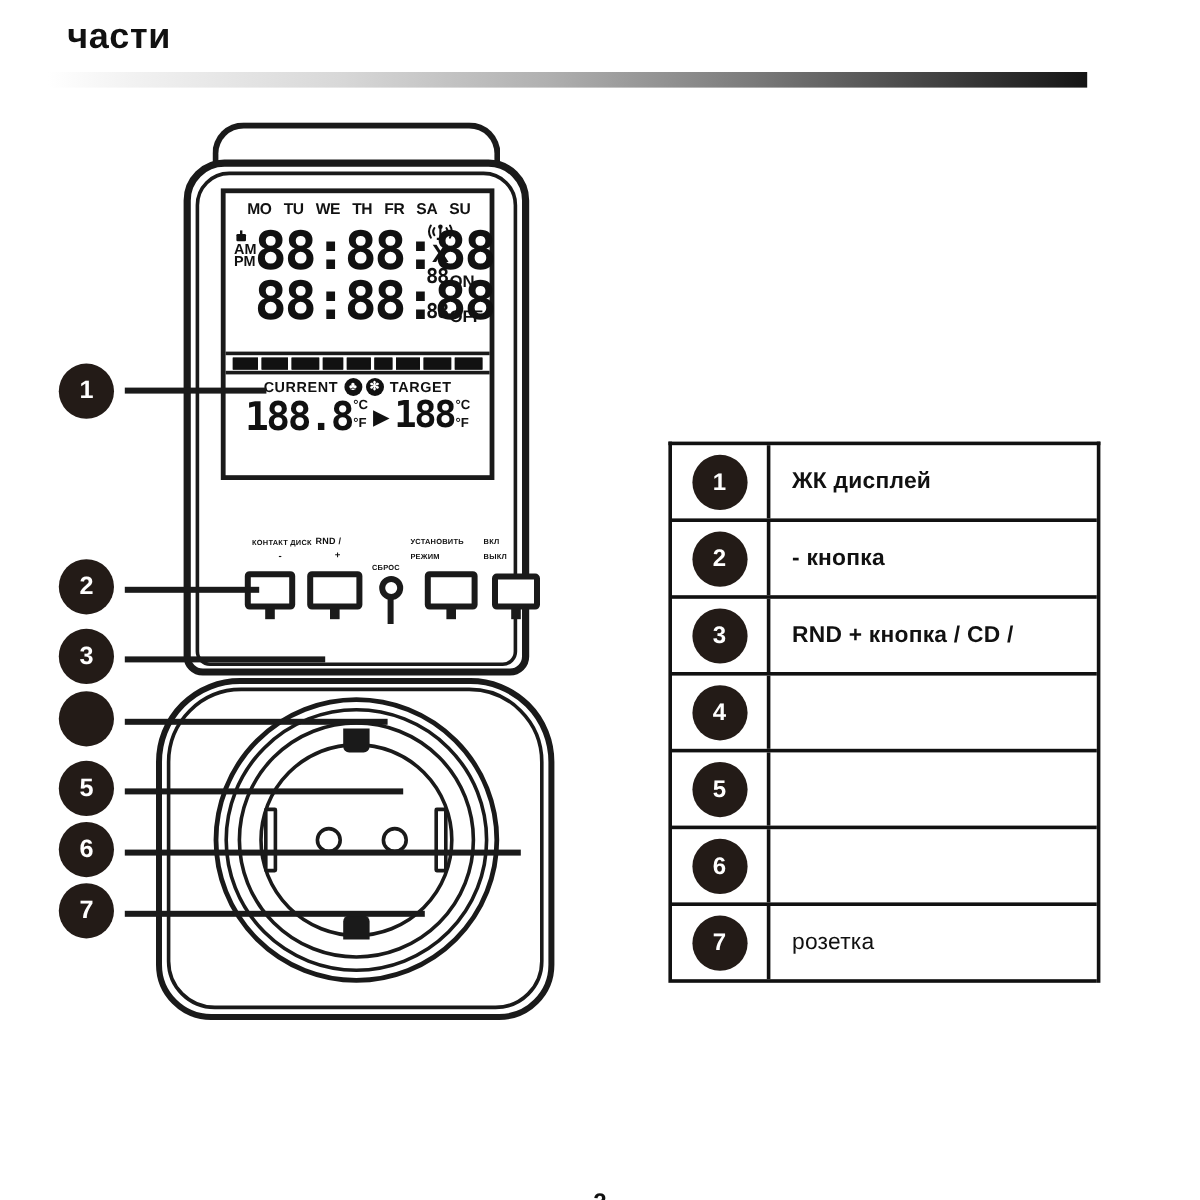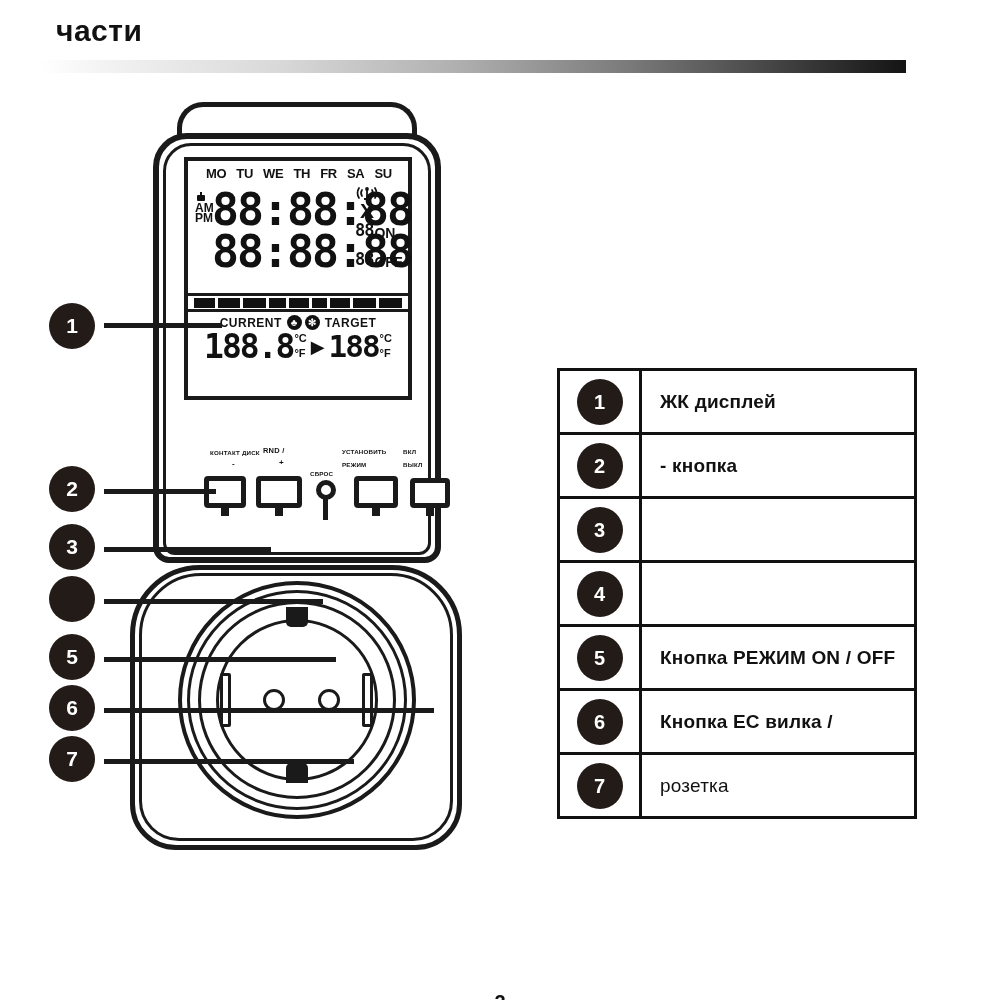--- a/index.html
+++ b/index.html
@@ -678,37 +678,36 @@
   <div class="legend-row">
     <div class="legend-num-cell">
       <div class="legend-bubble">2</div>
     </div>
     <div class="legend-text">- кнопка</div>
   </div>
   <div class="legend-row">
     <div class="legend-num-cell">
       <div class="legend-bubble">3</div>
     </div>
+    <div class="legend-text">RND + кнопка / CD /</div>
   </div>
   <div class="legend-row">
     <div class="legend-num-cell">
       <div class="legend-bubble">4</div>
     </div>
   </div>
   <div class="legend-row">
     <div class="legend-num-cell">
       <div class="legend-bubble">5</div>
     </div>
-    <div class="legend-text">Кнопка РЕЖИМ ON / OFF</div>
   </div>
   <div class="legend-row">
     <div class="legend-num-cell">
       <div class="legend-bubble">6</div>
     </div>
-    <div class="legend-text">Кнопка ЕС вилка /</div>
   </div>
   <div class="legend-row">
     <div class="legend-num-cell">
       <div class="legend-bubble">7</div>
     </div>
     <div class="legend-text light">розетка</div>
   </div>
 </div>
 
 <div id="page-number">2</div>

